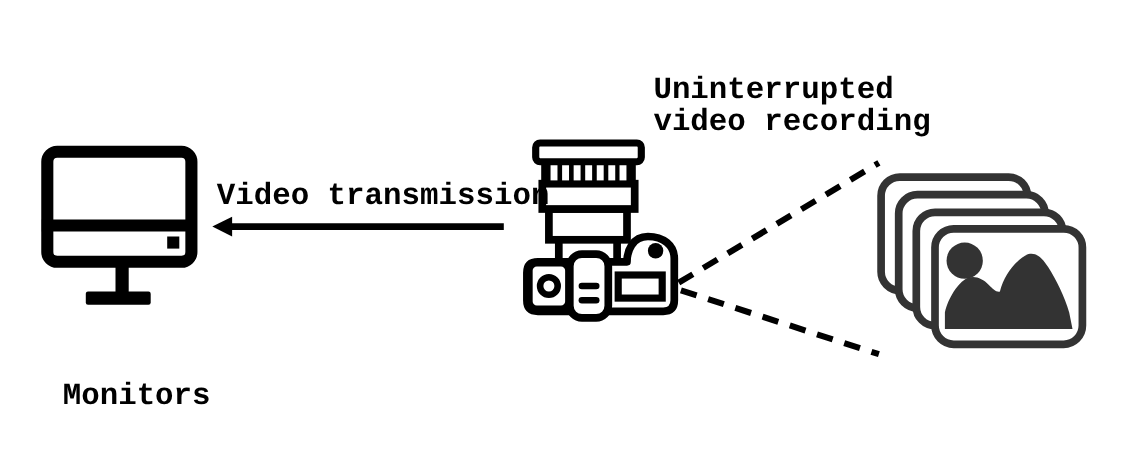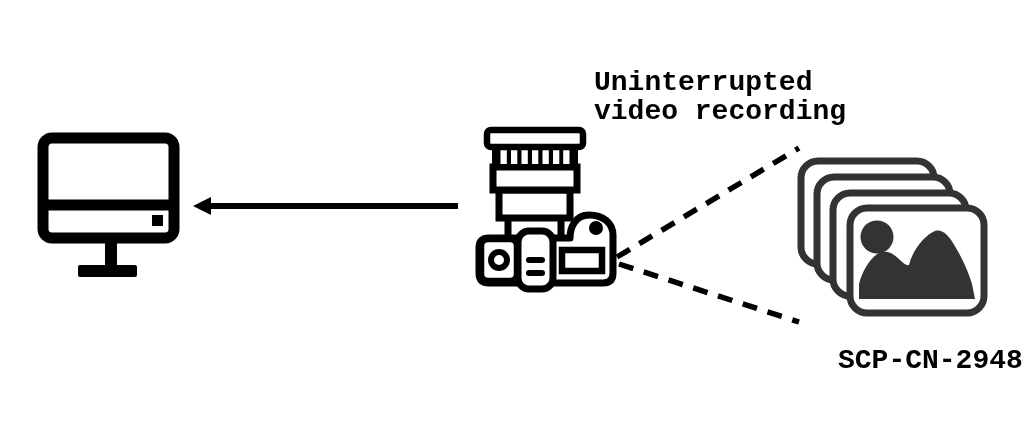--- a/index.html
+++ b/index.html
@@ -79,21 +79,22 @@
     <g>
       <line x1="207" y1="206" x2="458" y2="206" stroke="#000000" stroke-width="6"></line>
       <polygon points="193,206 211,197 211,215" fill="#000000"></polygon>
     </g>
     <g>
       <line x1="617" y1="257" x2="799" y2="148" stroke="#000000" stroke-width="5.5" stroke-dasharray="15 11"></line>
       <line x1="619" y1="264" x2="799" y2="322" stroke="#000000" stroke-width="5.5" stroke-dasharray="15 11"></line>
     </g>
   </svg>
 
+  <div class="lbl" style="left:197px; top:164px;">Video transmission</div>
 
   <div class="lbl" style="left:594px; top:68px;">Uninterrupted
 video recording</div>
 
+  <div class="lbl" style="left:57px; top:346px;">Monitors</div>
 
 
-  <div class="lbl" style="left:838px; top:346px;">SCP-CN-2948</div>
 
 </div>
 
 </body></html>

